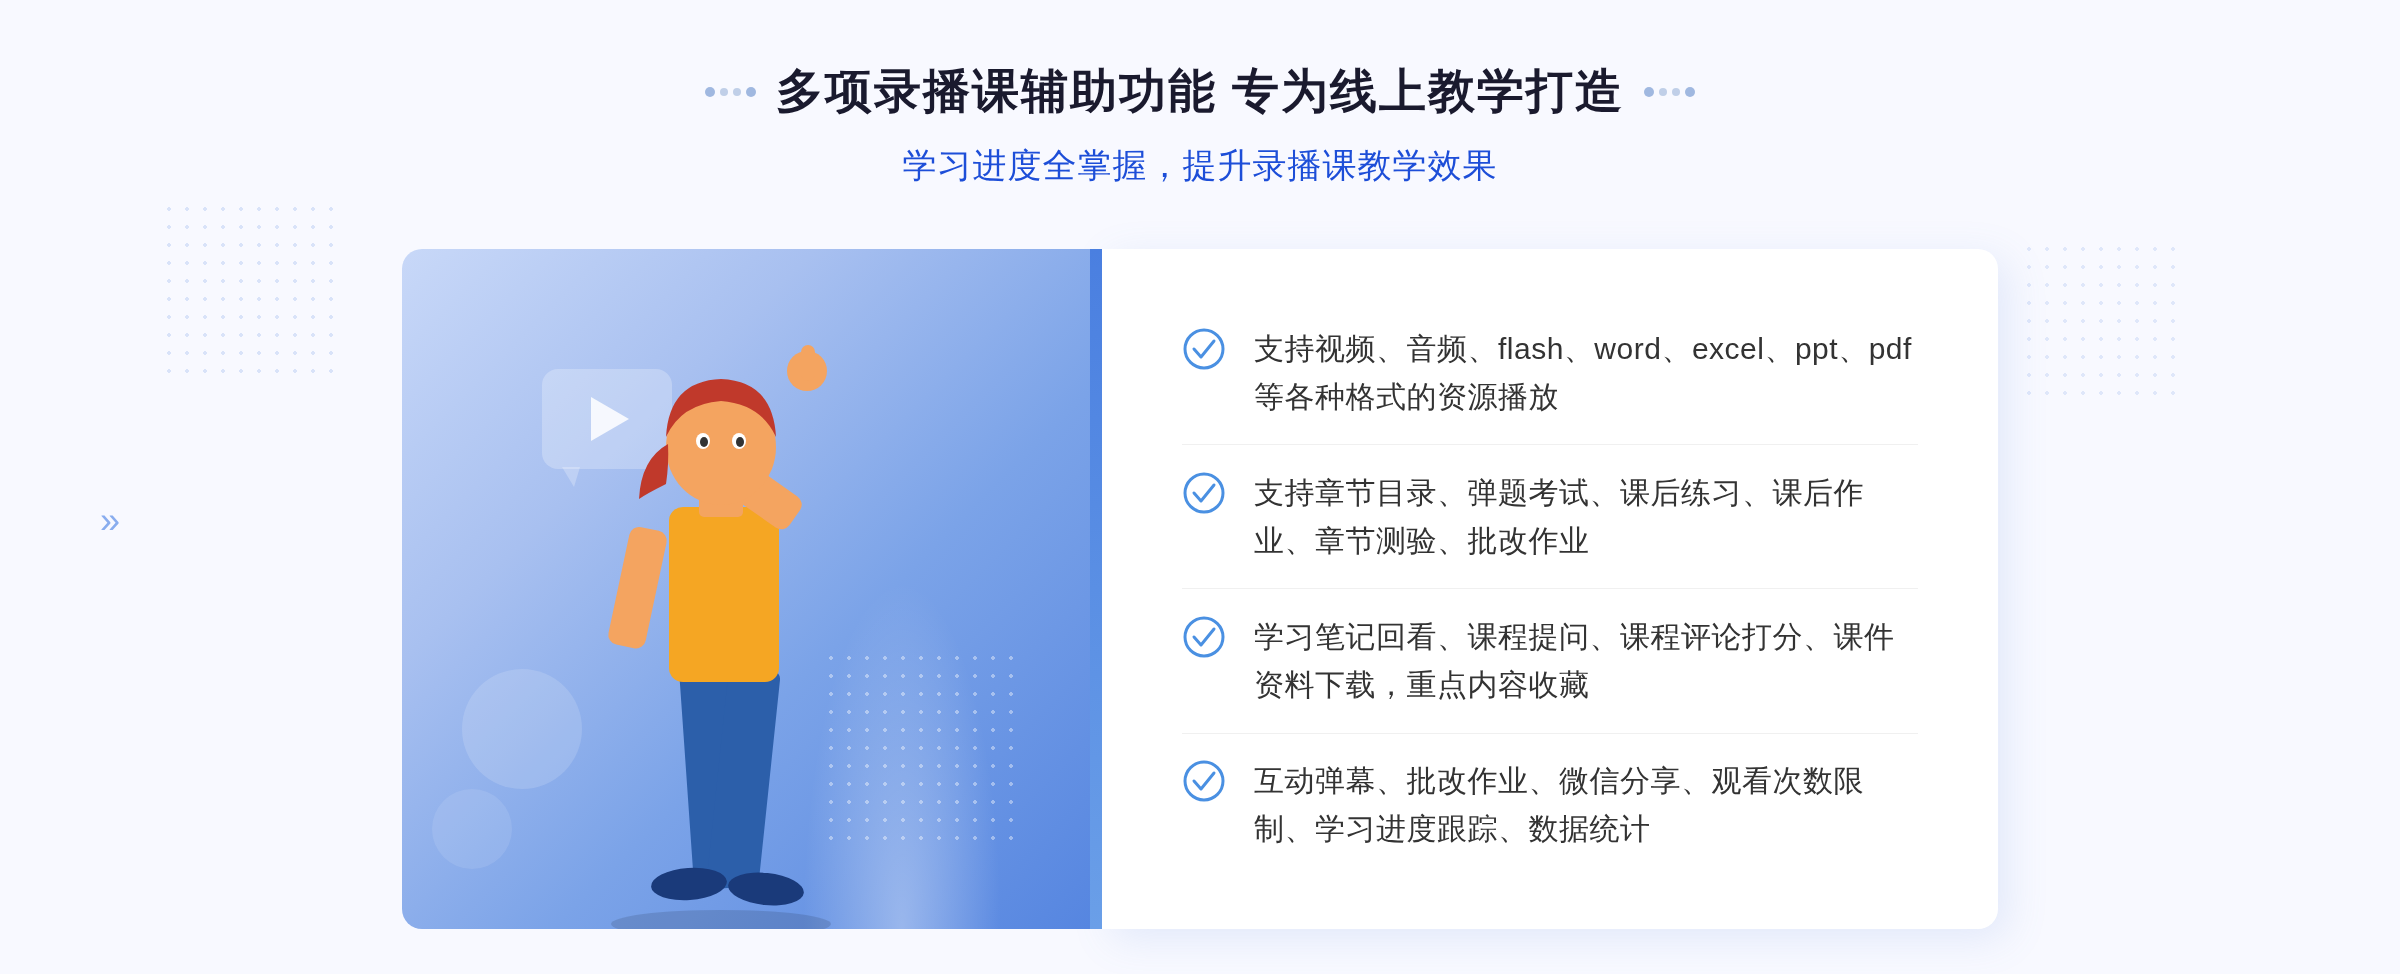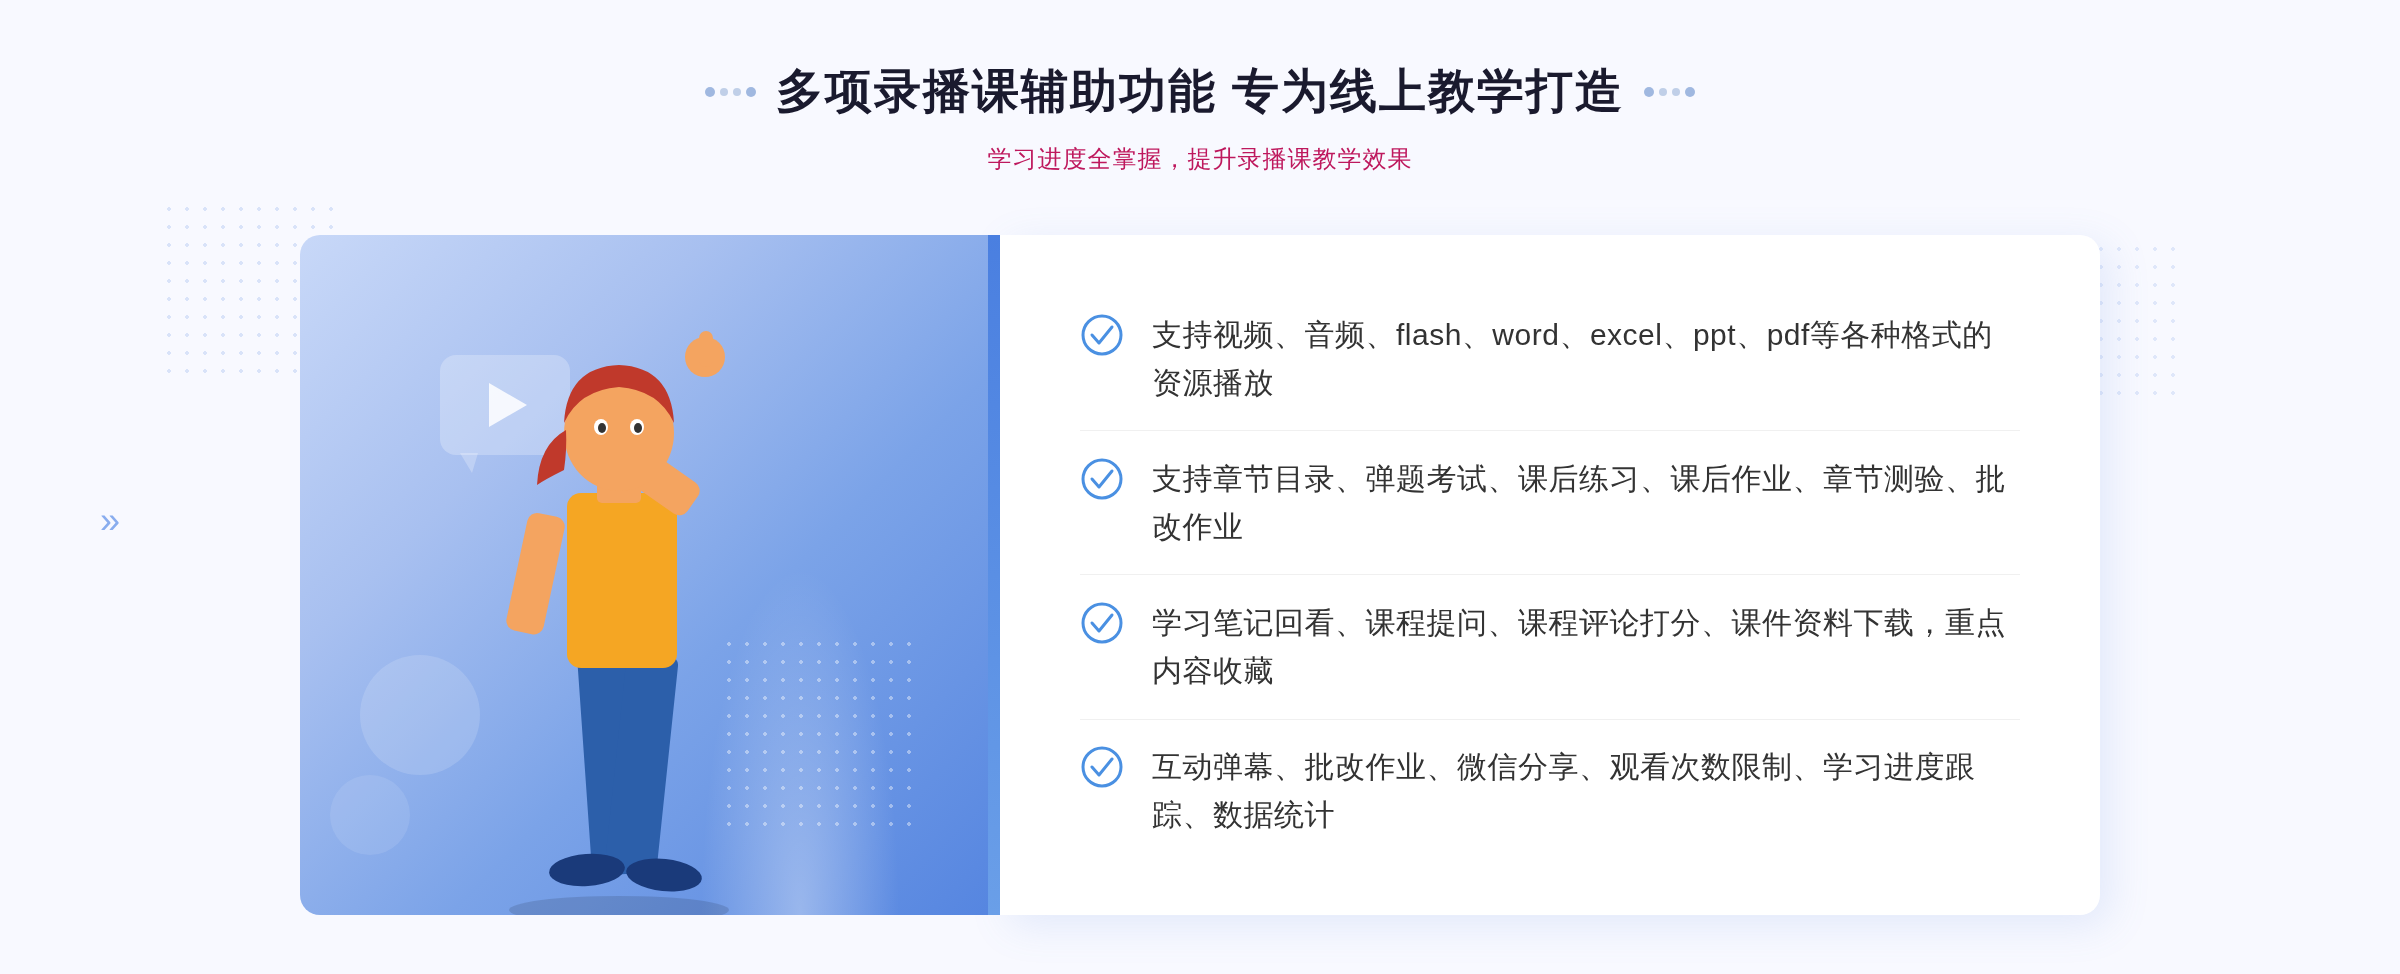--- a/index.html
+++ b/index.html
@@ -94,30 +94,30 @@
     }
 
     .header-title {
       font-size: 47px;
       font-weight: 600;
       color: #1a1a2e;
       letter-spacing: 2px;
     }
 
     .header-subtitle {
-      font-size: 24px;
-      color: #be185d;
+      font-size: 34px;
+      color: #1d4ed8;
       letter-spacing: 1px;
     }
 
     
     .main-content {
       display: flex;
       align-items: stretch;
-      width: 1800px;
+      width: 1596px;
       gap: 0;
       position: relative;
     }
 
     
     .illustration-panel {
       width: 700px;
       min-height: 680px;
       background: linear-gradient(135deg, #c8d8f8 0%, #a8c0f0 30%, #7ba3e8 60%, #5585e0 100%);
       border-radius: 20px 0 0 20px;

